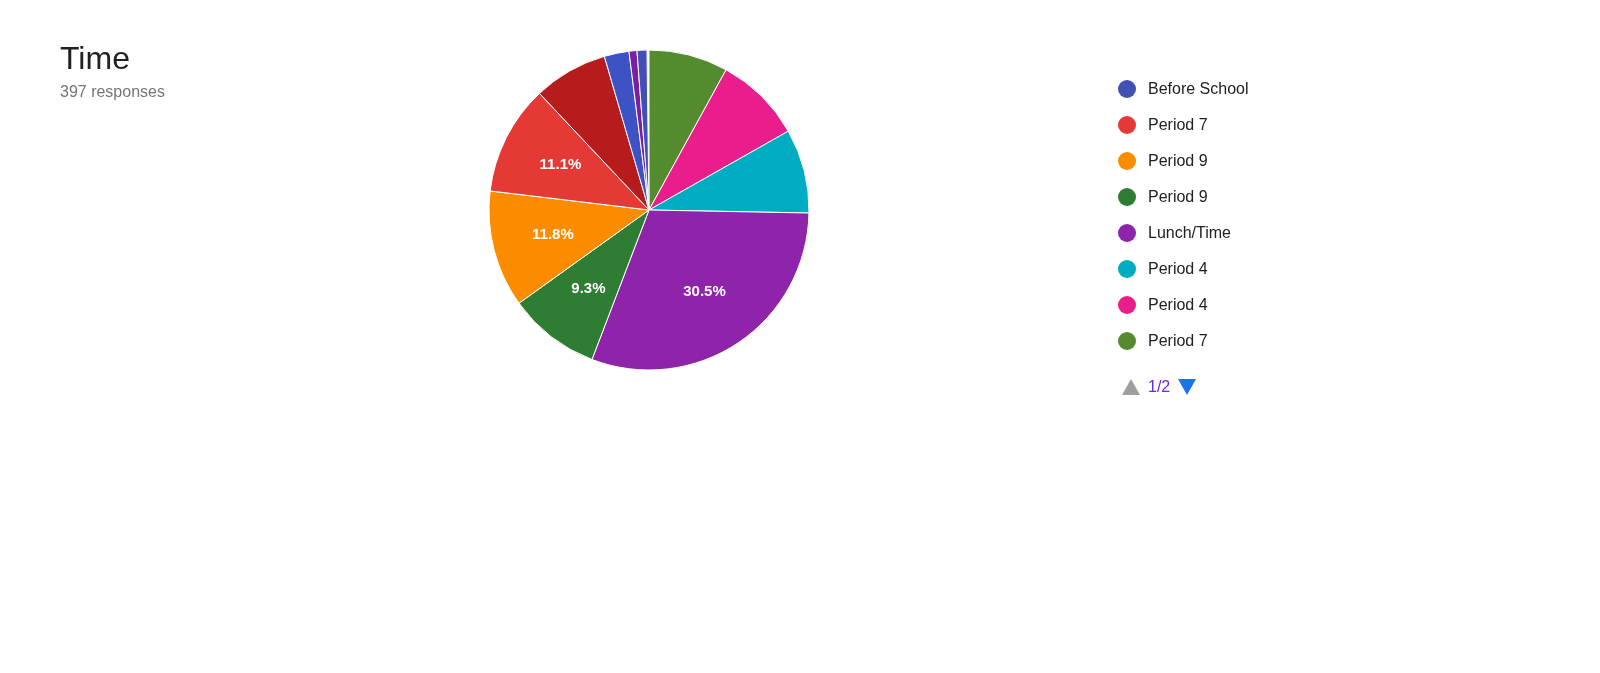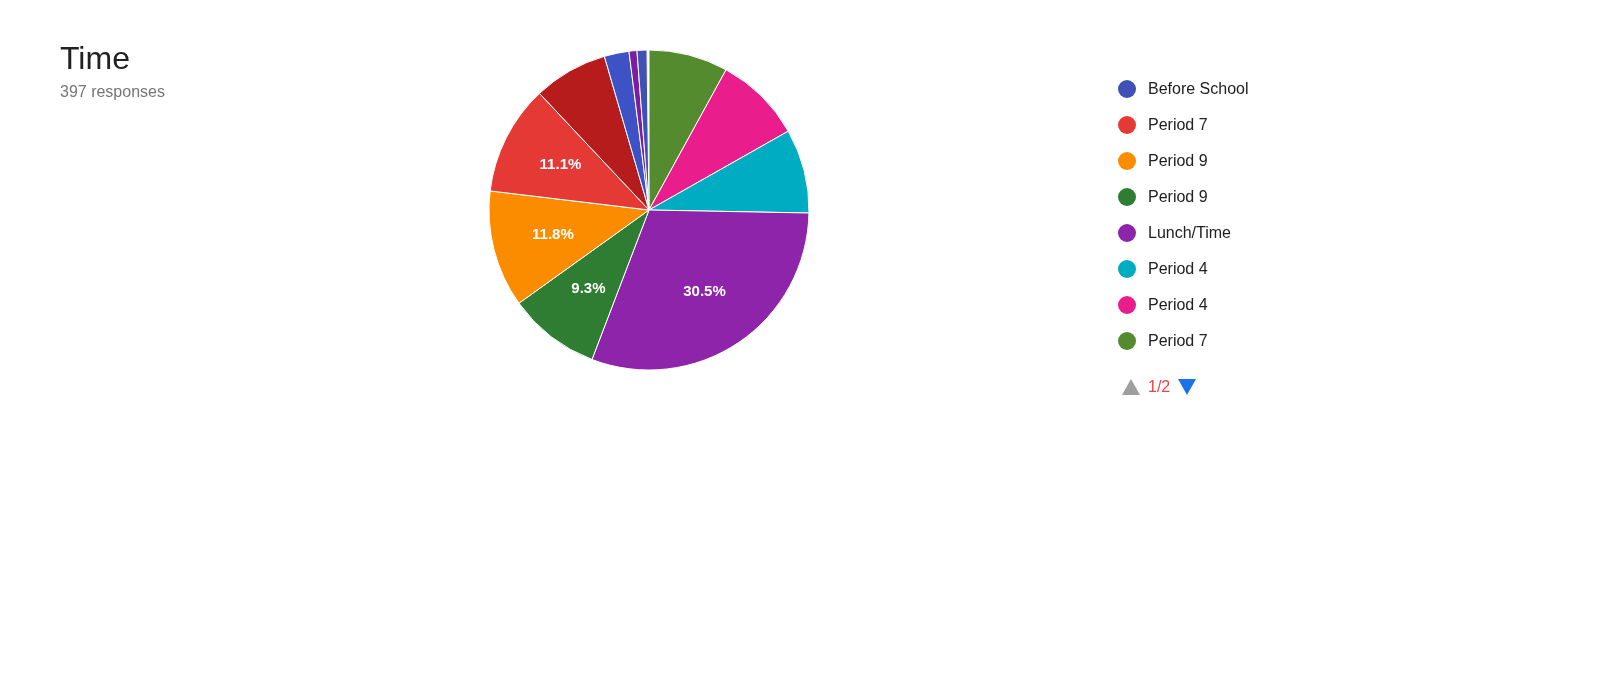--- a/index.html
+++ b/index.html
@@ -70,21 +70,21 @@
     }
     .pagination {
       display: flex;
       align-items: center;
       gap: 8px;
       margin-top: 10px;
       padding-left: 4px;
     }
     .pagination-text {
       font-size: 16px;
-      color: #ef4444;
+      color: #6d28d9;
     }
     .triangle-up {
       width: 0;
       height: 0;
       border-left: 9px solid transparent;
       border-right: 9px solid transparent;
       border-bottom: 16px solid #9e9e9e;
       cursor: pointer;
     }
     .triangle-down {

